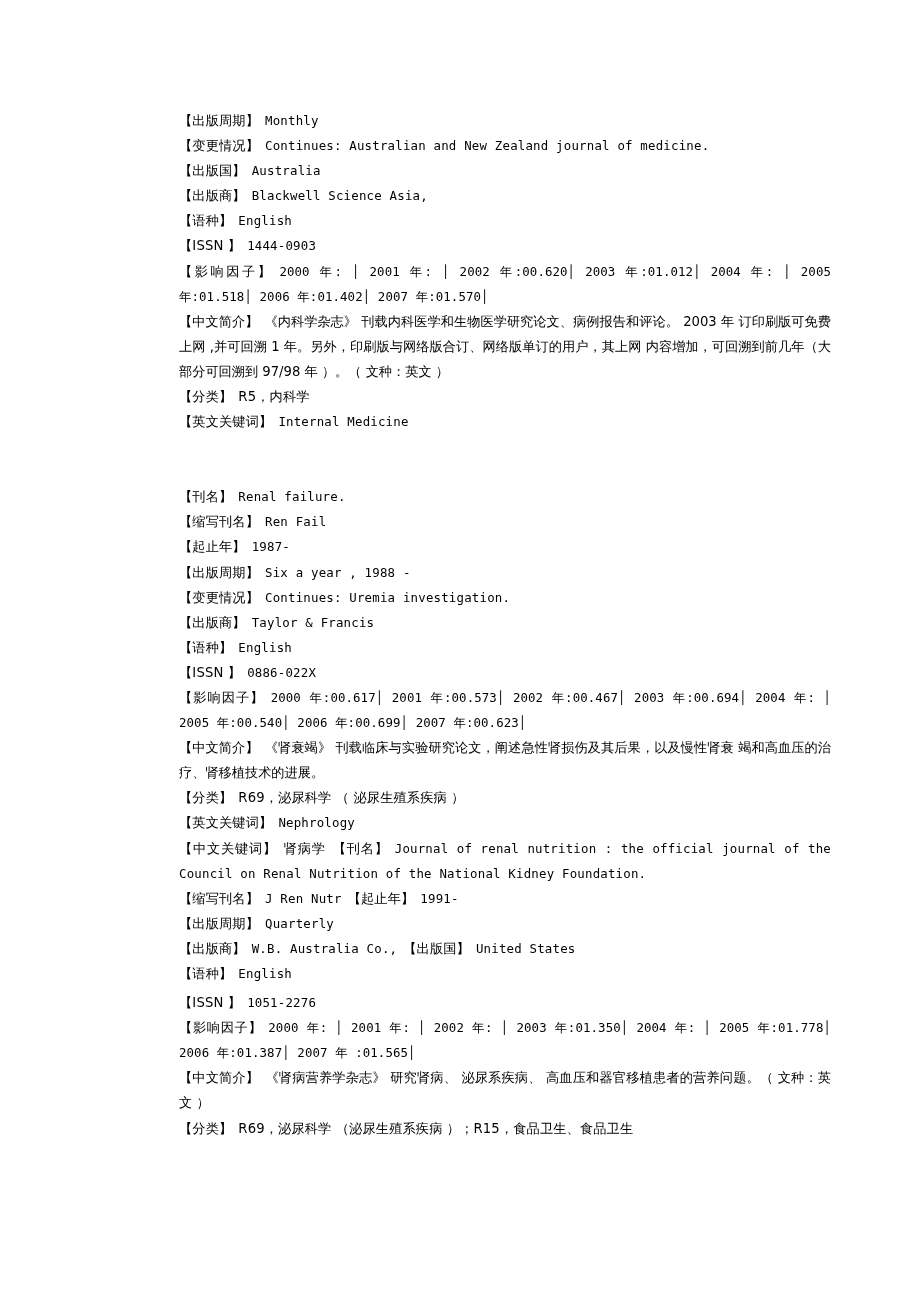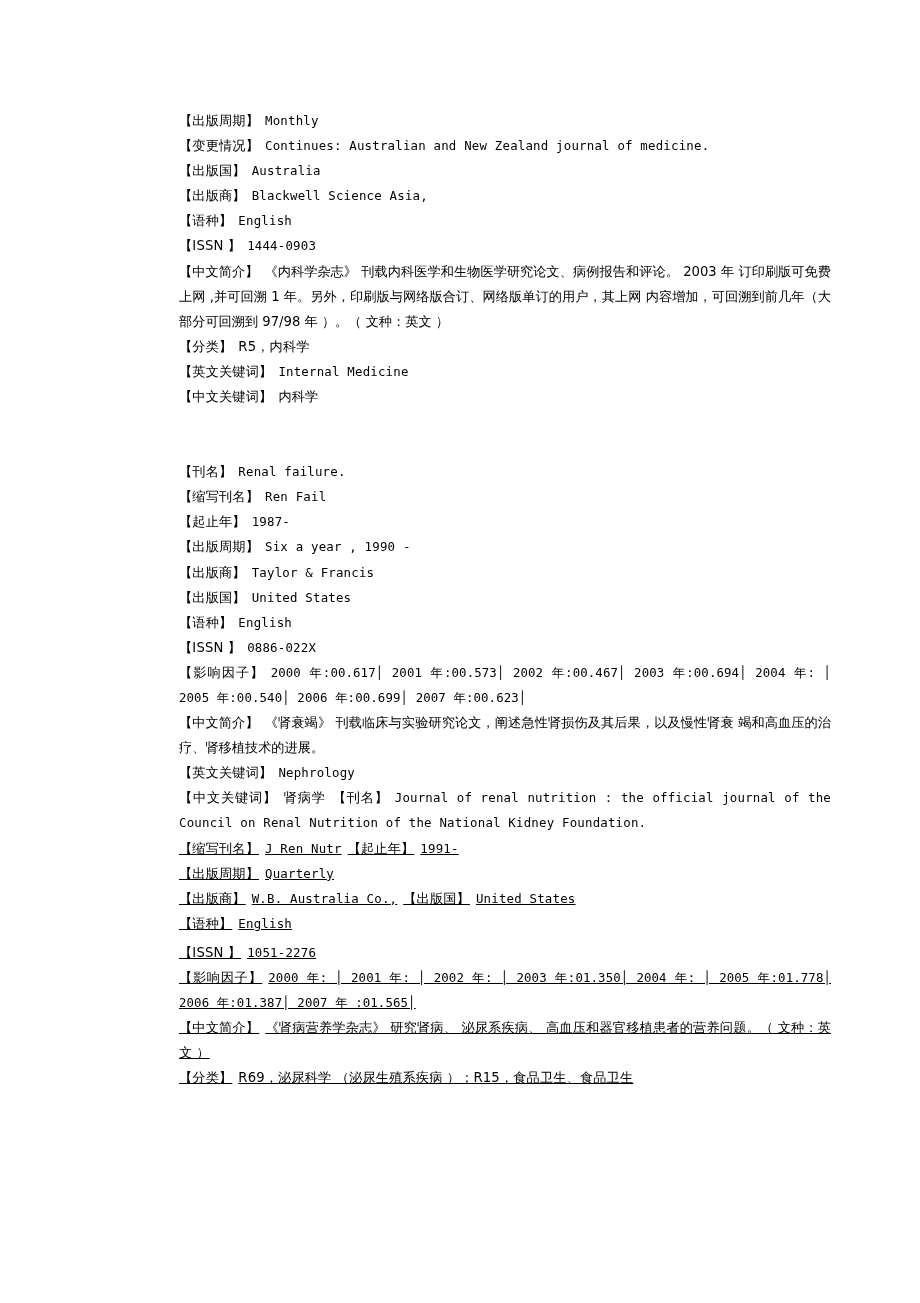--- a/index.html
+++ b/index.html
@@ -86,94 +86,97 @@
     </p>
 
     <p class="line">
       <span class="lbl">【语种】</span><span class="sp"></span><span class="val">English</span>
     </p>
 
     <p class="line">
       <span class="lbl">【ISSN 】</span><span class="sp"></span><span class="val">1444-0903</span>
     </p>
 
+    <p class="line if-line">
+      <span class="lbl">【影响因子】</span><span class="sp"></span><span class="val">2000 年: │ 2001 年: │ 2002 年:00.620│ 2003 年:01.012│ 2004 年: │ 2005 年:01.518│ 2006 年:01.402│ 2007 年:01.570│</span>
+    </p>
 
     <p class="para">
       <span class="lbl">【中文简介】</span><span class="sp"></span><span class="valcn">《内科学杂志》 刊载内科医学和生物医学研究论文、病例报告和评论。 2003 年 订印刷版可免费上网 ,并可回溯 1 年。另外，印刷版与网络版合订、网络版单订的用户，其上网 内容增加，可回溯到前几年（大部分可回溯到 97/98 年 ）。（ 文种：英文 ）</span>
     </p>
 
     <p class="line">
       <span class="lbl">【分类】</span><span class="sp"></span><span class="valcn">R5，内科学</span>
     </p>
 
     <p class="line">
       <span class="lbl">【英文关键词】</span><span class="sp"></span><span class="val">Internal Medicine</span>
     </p>
 
-    <p class="line">
-      <span class="lbl">【中文关键词】</span><span class="sp"></span><span class="valcn">内科学</span>
-    </p>
 
   </div>
 
   <div class="entry">
 
     <p class="line">
       <span class="lbl">【刊名】</span><span class="sp"></span><span class="val">Renal failure.</span>
     </p>
 
     <p class="line">
       <span class="lbl">【缩写刊名】</span><span class="sp"></span><span class="val">Ren Fail</span>
     </p>
 
     <p class="line">
       <span class="lbl">【起止年】</span><span class="sp"></span><span class="val">1987-</span>
     </p>
 
     <p class="line">
-      <span class="lbl">【出版周期】</span><span class="sp"></span><span class="val">Six a year , 1990 -</span>
-    </p>
-
+      <span class="lbl">【出版周期】</span><span class="sp"></span><span class="val">Six a year , 1988 -</span>
+    </p>
+
+    <p class="line">
+      <span class="lbl">【变更情况】</span><span class="sp"></span><span class="val">Continues: Uremia investigation.</span>
+    </p>
 
     <p class="line">
       <span class="lbl">【出版商】</span><span class="sp"></span><span class="val">Taylor &amp; Francis</span>
     </p>
 
-    <p class="line">
-      <span class="lbl">【出版国】</span><span class="sp"></span><span class="val">United States</span>
-    </p>
 
     <p class="line">
       <span class="lbl">【语种】</span><span class="sp"></span><span class="val">English</span>
     </p>
 
     <p class="line">
       <span class="lbl">【ISSN 】</span><span class="sp"></span><span class="val">0886-022X</span>
     </p>
 
     <p class="line if-line">
       <span class="lbl">【影响因子】</span><span class="sp"></span><span class="val">2000 年:00.617│ 2001 年:00.573│ 2002 年:00.467│ 2003 年:00.694│ 2004 年: │ 2005 年:00.540│ 2006 年:00.699│ 2007 年:00.623│</span>
     </p>
 
     <p class="para">
       <span class="lbl">【中文简介】</span><span class="sp"></span><span class="valcn">《肾衰竭》 刊载临床与实验研究论文，阐述急性肾损伤及其后果，以及慢性肾衰 竭和高血压的治疗、肾移植技术的进展。</span>
     </p>
 
+    <p class="line">
+      <span class="lbl">【分类】</span><span class="sp"></span><span class="valcn">R69，泌尿科学 （ 泌尿生殖系疾病 ）</span>
+    </p>
 
     <p class="line">
       <span class="lbl">【英文关键词】</span><span class="sp"></span><span class="val">Nephrology</span>
     </p>
 
     <p class="para">
       <span class="lbl">【中文关键词】</span><span class="sp"></span><span class="valcn">肾病学</span><span class="sp"></span><span class="lbl">【刊名】</span><span class="sp"></span><span class="val">Journal of renal nutrition : the official journal of the Council on Renal Nutrition of the National Kidney Foundation.</span>
     </p>
 
   </div>
 
-  <div class="entry" style="margin-top:-50px;text-decoration:underline;">
+  <div class="entry" style="margin-top:-50px;">
 
     <p class="line">
       <span class="lbl">【缩写刊名】</span><span class="sp"></span><span class="val">J Ren Nutr</span><span class="sp"></span><span class="lbl">【起止年】</span><span class="sp"></span><span class="val">1991-</span>
     </p>
 
     <p class="line">
       <span class="lbl">【出版周期】</span><span class="sp"></span><span class="val">Quarterly</span>
     </p>
 
     <p class="line">

